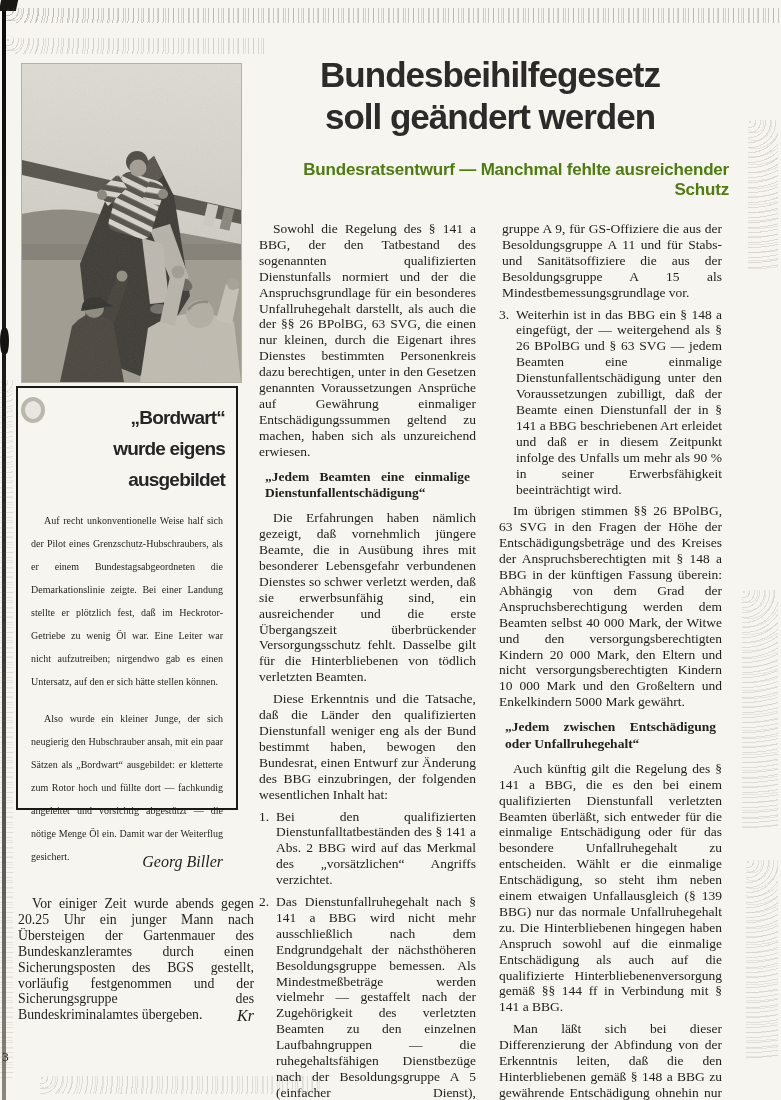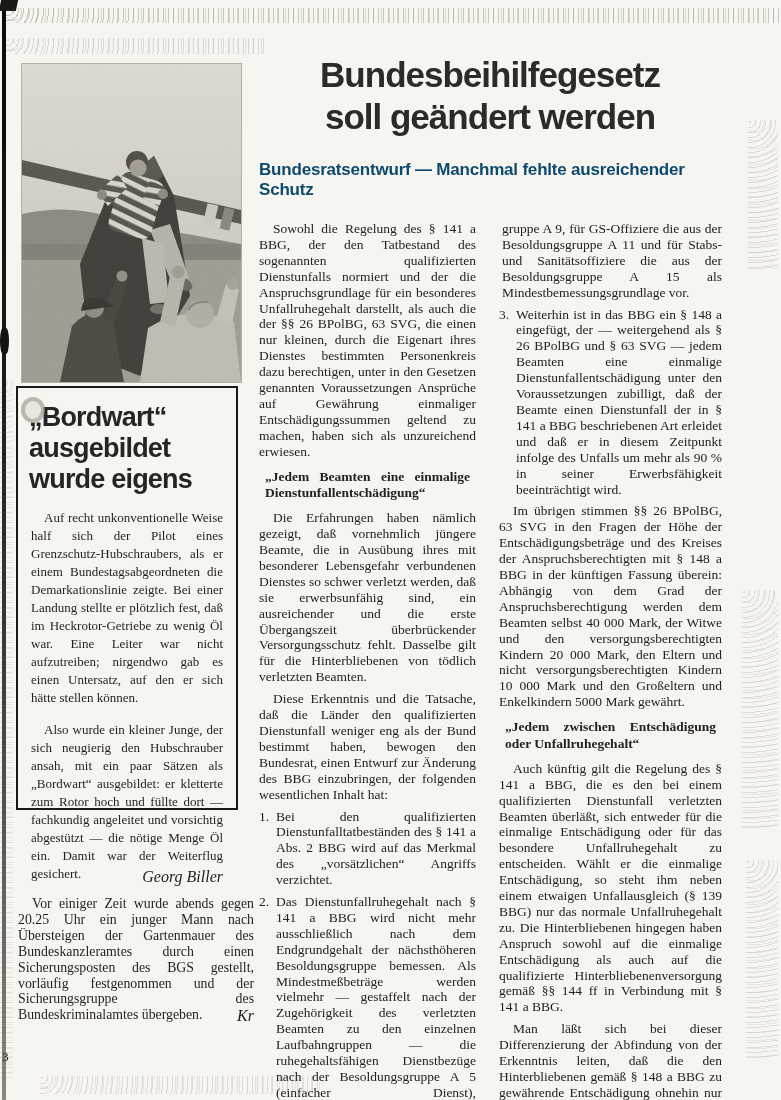--- a/index.html
+++ b/index.html
@@ -24,41 +24,41 @@
 
   
   .photo{position:absolute;left:22px;top:64px;width:219px;height:318px;outline:1px solid #b4b0a6;}
   .photo svg{display:block;}
 
   
   .headline{position:absolute;left:256px;top:54px;width:468px;text-align:center;
     font-family:"Liberation Sans",sans-serif;font-weight:bold;font-size:35px;line-height:42px;
     letter-spacing:-1px;color:#2c2b29;}
   .subheadline{position:absolute;left:259px;top:160px;width:470px;
-    font-family:"Liberation Sans",sans-serif;font-weight:bold;font-size:17px;color:#0c4a6e;letter-spacing:-0.2px;}
+    font-family:"Liberation Sans",sans-serif;font-weight:bold;font-size:17px;color:#4d7c0f;letter-spacing:-0.2px;text-align:right;}
 
   
   .col{position:absolute;top:221px;font-size:13.5px;line-height:15.9px;color:#23221f;}
   .col-1{left:259px;width:217px;}
   .col-2{left:499px;width:223px;}
   .col p{margin:0 0 6px;text-align:justify;text-indent:14px;hyphens:auto;}
   .col p.cont{text-indent:0;margin-left:3px;}
   .colsubhead{font-weight:bold;text-align:center;text-indent:0 !important;
     margin:9px 6px 8px !important;line-height:16.8px;}
   .listitem{display:flex;margin:0 0 6px;}
   .li-no{width:17px;flex:none;}
   .li-tx{flex:1;text-align:justify;hyphens:auto;}
   .sig{text-align:right;font-style:italic;margin:-15.9px 0 6px;position:relative;}
 
   
   .box-article{position:absolute;left:16px;top:386px;width:222px;height:424px;box-sizing:border-box;
     border:2px solid #1b1a18;padding:12px 11px 8px;background:transparent;}
-  .box-title{font-family:"Liberation Sans",sans-serif;font-weight:bold;font-size:27px;line-height:31px;
-    text-align:left;letter-spacing:-0.8px;color:#262523;margin-top:2px;}
-  .box-article p{margin:14px 2px 0;font-size:13px;line-height:18px;text-align:justify;text-indent:13px;hyphens:auto;}
+  .box-title{font-family:"Liberation Sans",sans-serif;font-weight:bold;font-size:19px;line-height:31px;
+    text-align:right;letter-spacing:-0.8px;color:#262523;margin-top:2px;}
+  .box-article p{margin:14px 2px 0;font-size:10px;line-height:23px;text-align:justify;text-indent:13px;hyphens:auto;}
   .box-article .sig{margin:-15.2px 2px 16px;}
   .stain{position:absolute;left:3px;top:9px;width:24px;height:26px;border-radius:50%;
     border:4px solid rgba(150,146,134,.55);box-sizing:border-box;background:rgba(190,186,174,.25);}
 
   
   .wall-article{position:absolute;left:4px;top:874px;width:252px;}
   .wall-title{font-family:"Liberation Sans",sans-serif;font-weight:bold;font-size:22px;line-height:26.5px;
     text-align:center;letter-spacing:-0.5px;color:#262523;}
   .wall-article p{margin:22px 2px 0 14px;font-size:13.8px;line-height:15.9px;text-align:justify;text-indent:14px;hyphens:auto;}
   .wall-article .sig{margin:-15.9px 2px 0 14px;}
@@ -175,22 +175,22 @@
     <p class="colsubhead">„Jedem zwischen Entschädigung oder Unfallruhegehalt“</p>
     <p>Auch künftig gilt die Regelung des § 141 a BBG, die es den bei einem qualifizierten Dienstunfall verletzten Beamten überläßt, sich entweder für die einmalige Entschädigung oder für das besondere Unfallruhegehalt zu entscheiden. Wählt er die einmalige Entschädigung, so steht ihm neben einem etwaigen Unfallausgleich (§ 139 BBG) nur das normale Unfallruhegehalt zu. Die Hinterbliebenen hingegen haben Anspruch sowohl auf die einmalige Entschädigung als auch auf die qualifizierte Hinterbliebenenversorgung gemäß §§ 144 ff in Verbindung mit § 141 a BBG.</p>
     <p>Man läßt sich bei dieser Differenzierung der Abfindung von der Erkenntnis leiten, daß die den Hinterbliebenen gemäß § 148 a BBG zu gewährende Entschädigung ohnehin nur gering ist im Verhältnis zu der beträchtlichen Differenz zwischen der den Hinterbliebenen zustehenden normalen und der qualifizierten Unfallversorgung; zudem haben die Hinterbliebenen keinen Anspruch auf Unfallausgleich.</p>
 
   </div>
 
   <div class="box-article">
     <div class="stain"></div>
     <div class="box-title">
       <div>„Bordwart“</div>
+      <div>wurde eigens</div>
       <div>ausgebildet</div>
-      <div>wurde eigens</div>
     </div>
     <p>Auf recht unkonventionelle Weise half sich der Pilot eines Grenzschutz-Hubschraubers, als er einem Bundestagsabgeordneten die Demarkationslinie zeigte. Bei einer Landung stellte er plötzlich fest, daß im Heckrotor-Getriebe zu wenig Öl war. Eine Leiter war nicht aufzutreiben; nirgendwo gab es einen Untersatz, auf den er sich hätte stellen können.</p>
     <p>Also wurde ein kleiner Junge, der sich neugierig den Hubschrauber ansah, mit ein paar Sätzen als „Bordwart“ ausgebildet: er kletterte zum Rotor hoch und füllte dort — fachkundig angeleitet und vorsichtig abgestützt — die nötige Menge Öl ein. Damit war der Weiterflug gesichert.</p>
     <div class="sig">Georg Biller</div>
   </div>
 
   <div class="wall-article">
     <p>Vor einiger Zeit wurde abends gegen 20.25 Uhr ein junger Mann nach Übersteigen der Gartenmauer des Bundeskanzleramtes durch einen Sicherungsposten des BGS gestellt, vorläufig festgenommen und der Sicherungsgruppe des Bundeskriminalamtes übergeben.</p>
     <div class="sig">Kr</div>
   </div>

